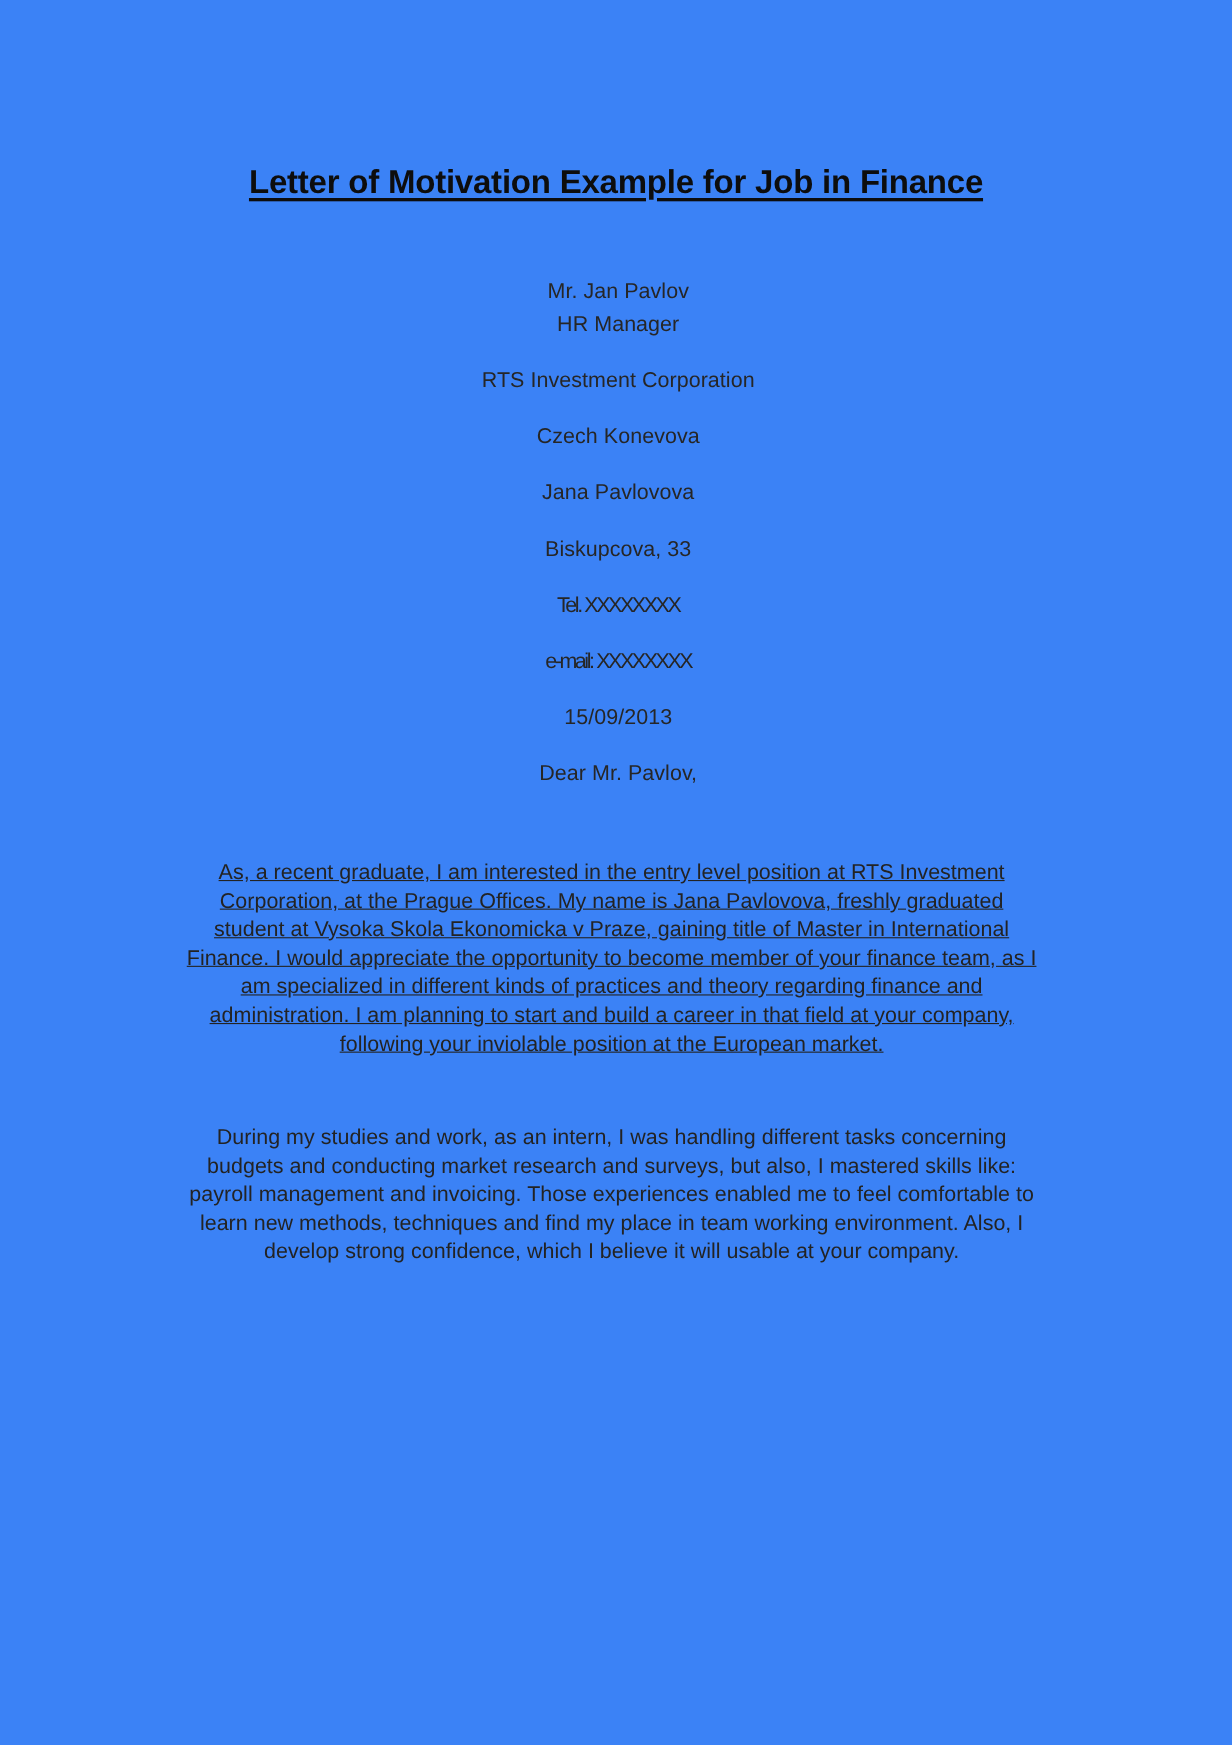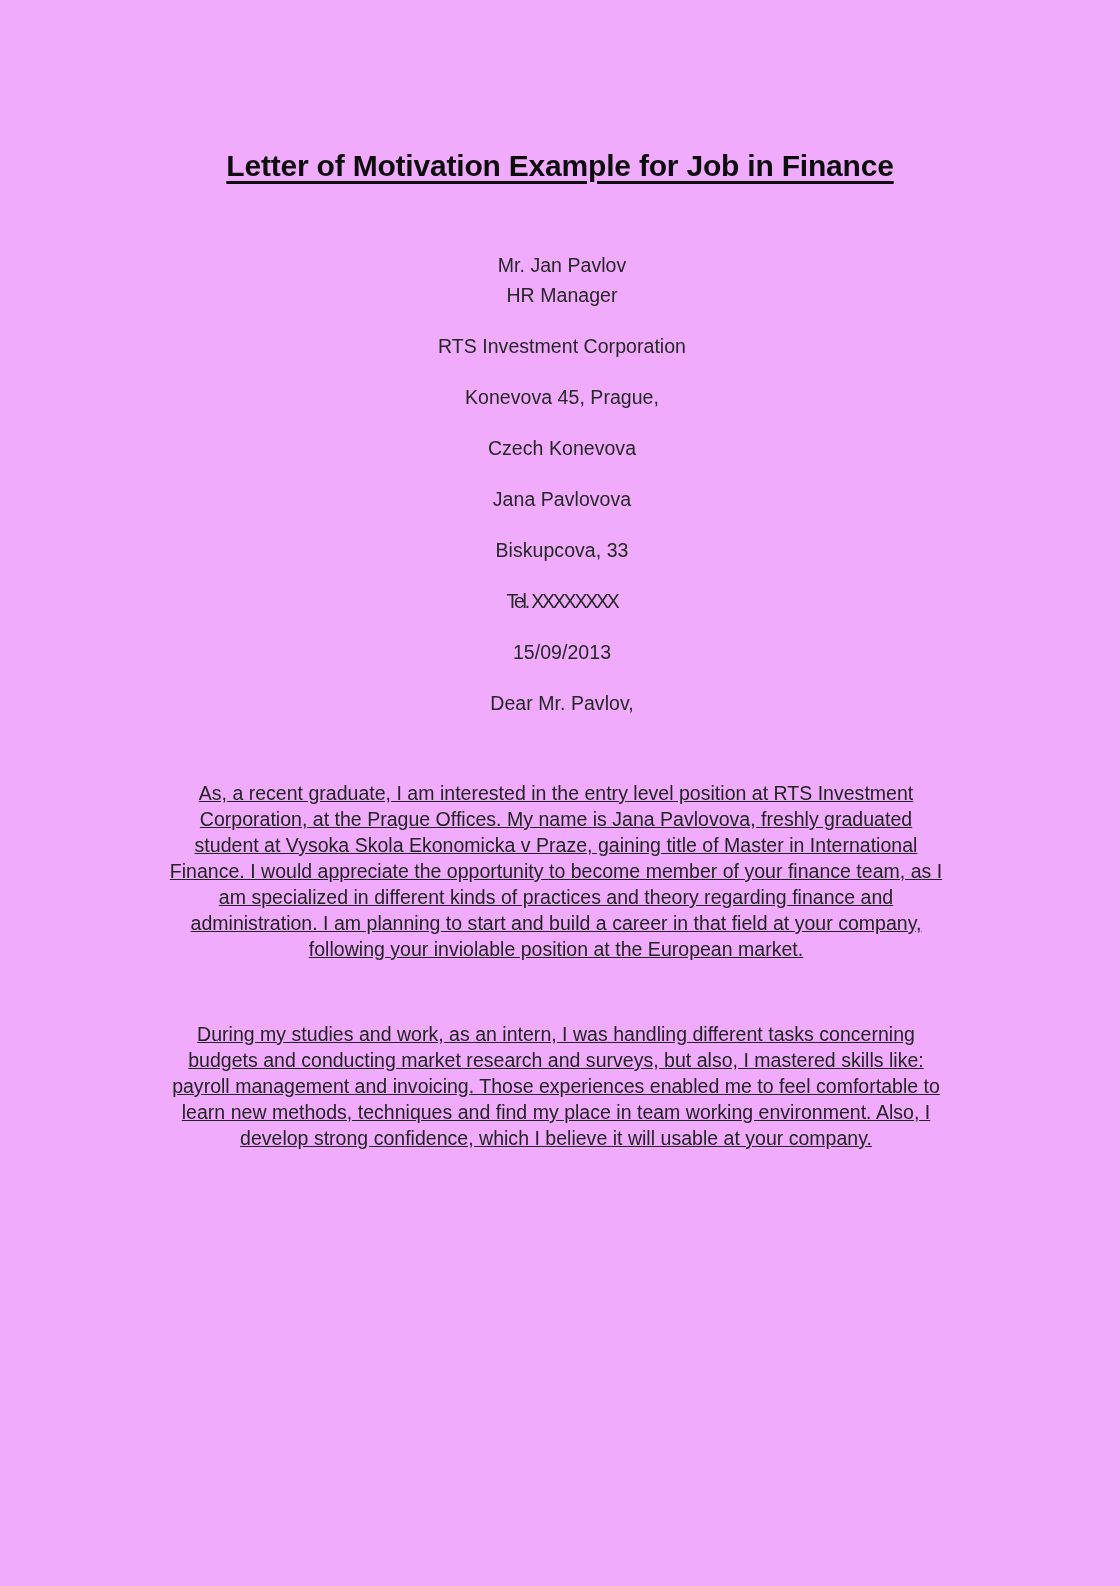--- a/index.html
+++ b/index.html
@@ -13,21 +13,21 @@
     height: 1586px;
     position: relative;
     font-family: "Liberation Sans", "DejaVu Sans", sans-serif;
     color: #1a1a1a;
     -webkit-font-smoothing: antialiased;
   }
 
   .page {
     position: absolute;
     inset: 0;
-    background: #f0abfc;
+    background: #3b82f6;
     overflow: hidden;
   }
 
   
   .doc-title {
     position: absolute;
     left: 0;
     right: 0;
     top: 128px;
     text-align: center;
@@ -82,21 +82,20 @@
   .para {
     font-size: 19.5px;
     line-height: 26px;
     color: #232323;
     letter-spacing: 0.02px;
     width: 778px;
     margin: 0;
   }
   .para + .para {
     margin-top: 59px;
-    text-decoration: underline;
   }
 
   .body-start {
     margin-top: 0;
     text-decoration: underline;
   }
 </style>
 </head>
 <body>
 
@@ -110,41 +109,41 @@
 
       <div class="addr-block">
         <div class="addr-line">Mr. Jan Pavlov</div>
         <div class="addr-line">HR Manager</div>
       </div>
 
       <div class="addr-block">
         <div class="addr-line">RTS Investment Corporation</div>
       </div>
 
-      <div class="addr-block">
-        <div class="addr-line">Konevova 45, Prague,</div>
-      </div>
 
       <div class="addr-block">
         <div class="addr-line">Czech Konevova</div>
       </div>
 
       <div class="addr-block">
         <div class="addr-line">Jana Pavlovova</div>
       </div>
 
       <div class="addr-block">
         <div class="addr-line">Biskupcova, 33</div>
       </div>
 
 
       <div class="addr-block">
         <div class="addr-line masked">Tel. XXXXXXXX</div>
       </div>
 
+      <div class="addr-block">
+        <div class="addr-line masked">e-mail: XXXXXXXX</div>
+      </div>
 
       <div class="addr-block">
         <div class="addr-line">15/09/2013</div>
       </div>
 
       <div class="addr-block">
         <div class="addr-line">Dear Mr. Pavlov,</div>
       </div>
 
     </div>

